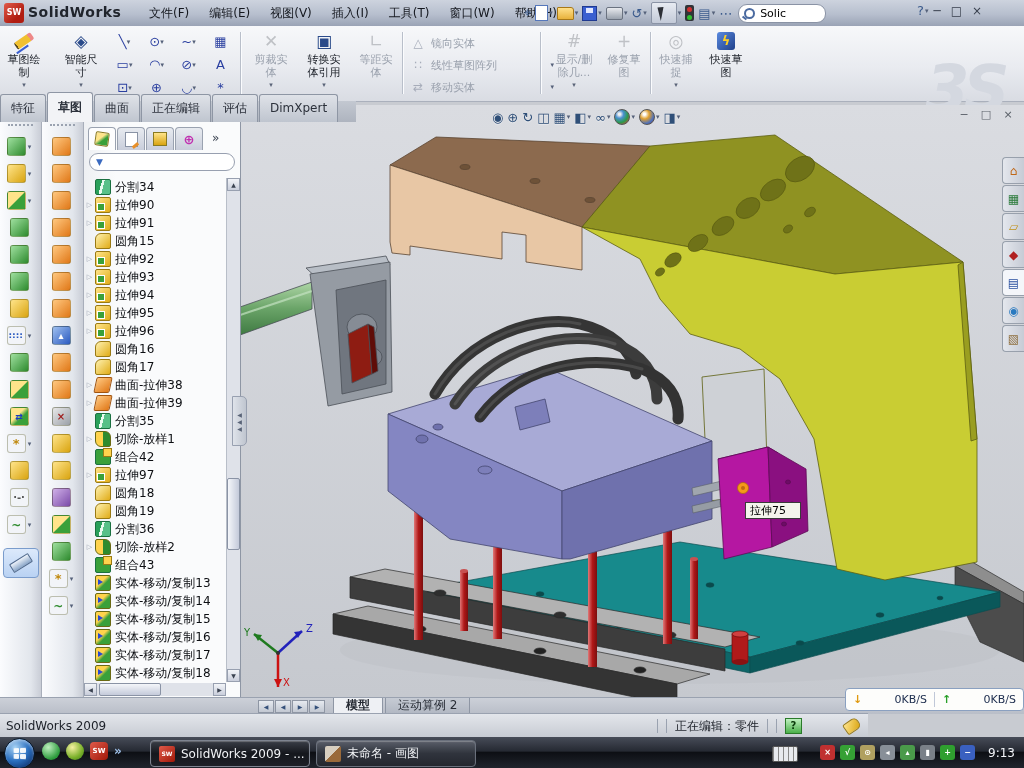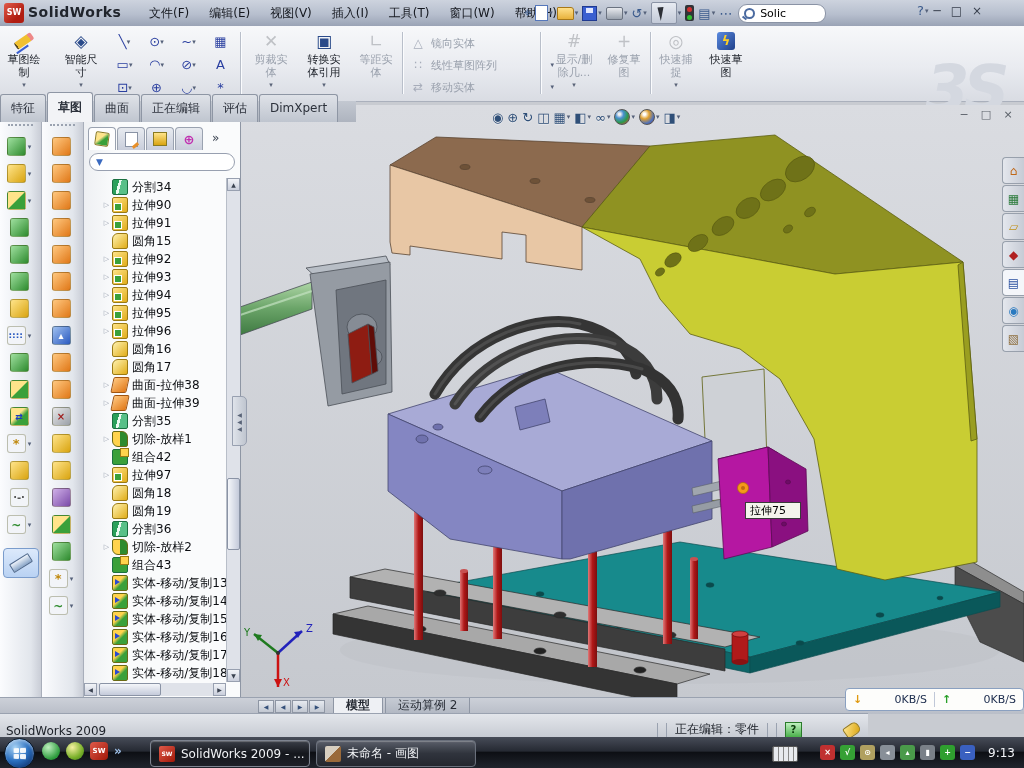--- a/index.html
+++ b/index.html
@@ -76,21 +76,21 @@
   .mtab{width:26px;height:22px;border:1px solid #9aa2b0;border-bottom:none;border-radius:4px 4px 0 0;background:linear-gradient(180deg,#e8ebf0,#c9cedb);margin-right:1px;display:flex;align-items:center;justify-content:center;}
   .mtab.active{background:#fdfdfe;}
   .gem1{width:12px;height:12px;background:linear-gradient(135deg,#ffe48a 40%,#3aa03a 60%);border:1px solid #8a7a20;border-radius:2px;transform:rotate(8deg);}
   .gem2{width:11px;height:13px;background:#fff;border:1px solid #8a93a5;position:relative;}
   .gem2:after{content:"";position:absolute;right:-2px;bottom:-1px;width:7px;height:3px;background:#e8902a;transform:rotate(-40deg);}
   .gem3{width:12px;height:12px;background:linear-gradient(180deg,#ffe48a,#d9a410);border:1px solid #8a7a20;}
   .gem4{color:#c030b0;font-size:13px;font-weight:bold;}
   .mtab-more{margin-left:8px;color:#3a4250;font-size:12px;align-self:center;}
   .filter{left:5px;top:31px;width:146px;height:18px;border:1px solid #98a0b0;border-radius:9px;background:#fff;display:flex;align-items:center;padding-left:6px;box-sizing:border-box;}
   .funnel{color:#3a6ac0;font-size:9px;}
-  .tlist{left:0;top:56px;width:142px;height:504px;overflow:hidden;padding-left:17px;}
+  .tlist{left:0;top:56px;width:142px;height:504px;overflow:hidden;}
   .trow{height:18px;display:flex;align-items:center;}
   .tarrow{width:11px;font-size:7px;color:#9aa2b0;text-align:center;}
   .tico{width:14px;height:14px;margin-right:4px;border-radius:2px;position:relative;flex:none;}
   .t-split{background:linear-gradient(105deg,#2aa05a 35%,#eafaf0 35% 50%,#58c088 50%);border:1px solid #1a7040;}
   .t-extrude{background:linear-gradient(135deg,#ffe48a,#e0ac18);border:1px solid #9a7a14;}
   .t-extrude:after{content:"";position:absolute;left:1px;bottom:1px;width:6px;height:6px;background:#3aa03a;border:1px solid #fff;}
   .t-fillet{background:linear-gradient(135deg,#fff2b0,#e0ac18);border:1px solid #9a7a14;border-radius:6px 2px 2px 2px;}
   .t-surface{background:linear-gradient(135deg,#ffc880,#e07818);border:1px solid #a05410;transform:skewX(-12deg);}
   .t-cutloft{background:linear-gradient(90deg,#ffd34d 50%,#2e8b2e 50%);border:1px solid #6a6a14;border-radius:2px 6px 2px 6px;}
   .t-combine{background:#3aa03a;border:1px solid #1a7040;}
@@ -123,21 +123,21 @@
   .netw .div{width:1px;height:15px;background:#c0c8d8;}
   .arr-dn{color:#e09a10;font-weight:bold;}
   .arr-up{color:#28a028;font-weight:bold;}
   
   .bstrip{left:0;top:697px;width:1024px;height:16px;background:linear-gradient(180deg,#ccd0d8,#b9bec8);border-top:1px solid #9aa2b0;display:flex;align-items:center;}
   .navbtns{margin-left:258px;display:flex;gap:1px;}
   .navbtn{width:16px;height:13px;background:linear-gradient(180deg,#e6eaf0,#c2c8d2);border:1px solid #8e96a4;font-size:6px;text-align:center;line-height:12px;color:#34507a;box-sizing:border-box;}
   .btab{height:15px;line-height:15px;padding:0 12px;font-size:12px;border:1px solid #8e96a4;border-top:none;background:linear-gradient(180deg,#c6cbd4,#b2b8c3);margin-left:2px;color:#262b34;}
   .btab.active{background:#eef0f4;font-weight:bold;}
   
-  .statusbar{left:0;top:713px;width:868px;height:24px;background:linear-gradient(180deg,#e3e6eb,#c6cad2);border-top:1px solid #9aa2b0;display:flex;align-items:flex-end;font-size:12px;color:#1c2028;}
+  .statusbar{left:0;top:713px;width:868px;height:24px;background:linear-gradient(180deg,#e3e6eb,#c6cad2);border-top:1px solid #9aa2b0;display:flex;align-items:center;font-size:12px;color:#1c2028;}
   .sb-left{margin-left:6px;}
   .sb-right{position:absolute;right:8px;display:flex;align-items:center;gap:8px;}
   .sb-sep{width:1px;height:14px;background:#9aa2b0;}
   .helpbox{width:15px;height:14px;background:linear-gradient(180deg,#bff0bf,#4ab04a);border:1px solid #2a7a2a;color:#0a3a0a;font-size:10px;font-weight:bold;text-align:center;line-height:14px;}
   .tagico{width:14px;height:10px;background:linear-gradient(135deg,#ffe48a,#d9a410);border:1px solid #9a7a14;border-radius:2px 5px 5px 2px;transform:rotate(-35deg);}
   
   .taskbar{left:0;top:737px;width:1024px;height:31px;background:linear-gradient(180deg,#474c58 0%,#262a33 45%,#0d0f14 50%,#20242d 100%);}
   .orb{left:4px;top:1px;width:29px;height:29px;border-radius:50%;background:radial-gradient(circle at 35% 30%,#aad4f5,#2a6fc0 48%,#123a78 80%);border:1px solid #0a1828;box-shadow:inset 0 2px 3px rgba(255,255,255,.5);display:flex;align-items:center;justify-content:center;}
   .flag{width:13px;height:12px;display:grid;grid-template-columns:6px 6px;grid-template-rows:5px 5px;gap:1px;transform:perspective(40px) rotateY(-18deg);}
   .flag i{background:rgba(255,255,255,.92);border-radius:1px;display:block;}

